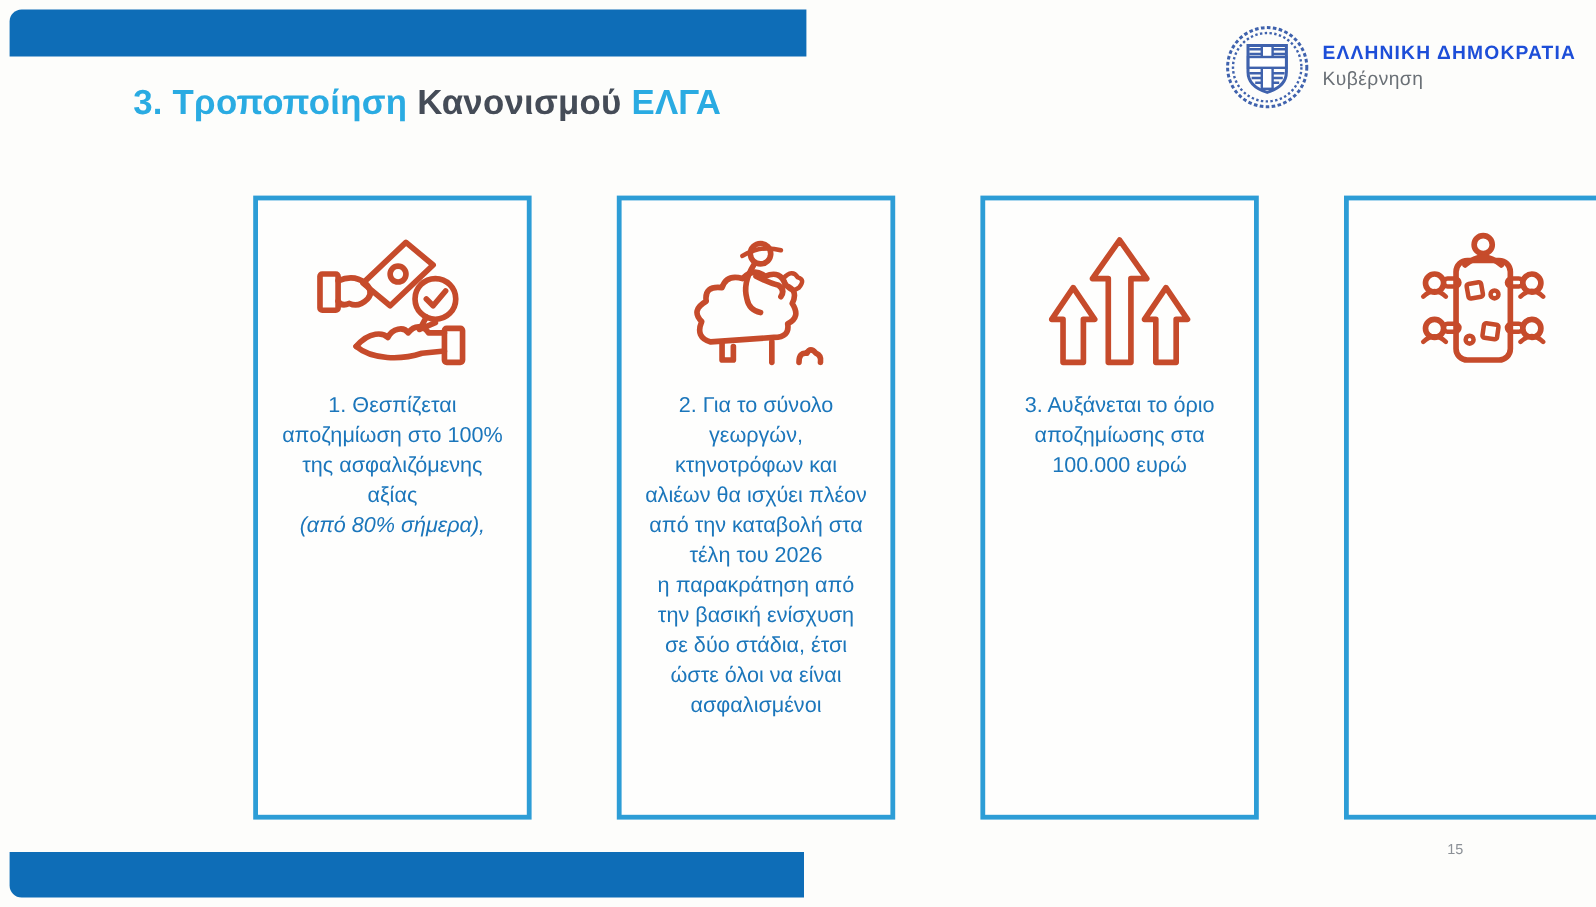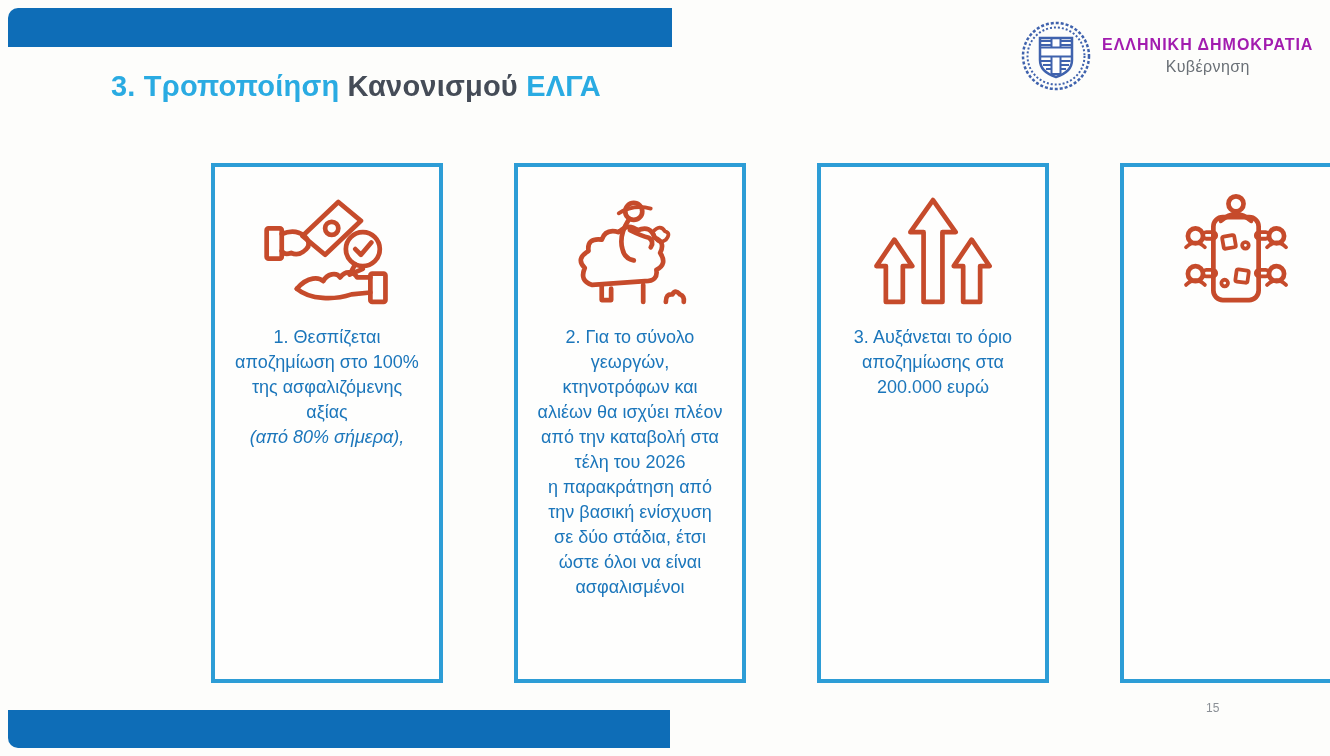--- a/index.html
+++ b/index.html
@@ -23,22 +23,22 @@
     font-size:29px;font-weight:700;letter-spacing:0.2px;white-space:nowrap;margin-left:48px;
   }
   .title-light{color:#2aabe2;}
   .title-dark{color:#454c57;}
   .gov-header{
     position:absolute;left:1018px;top:20px;width:300px;height:72px;
     display:flex;align-items:center;
   }
   .gov-emblem{width:76px;height:76px;flex:0 0 auto;}
   .gov-text{margin-left:8px;}
-  .gov-line1{color:#a21caf;font-weight:700;font-size:16px;letter-spacing:1px;white-space:nowrap;}
-  .gov-line2{color:#6a7076;font-size:16px;letter-spacing:0.4px;margin-top:4px;text-align:center;}
+  .gov-line1{color:#1d4ed8;font-weight:700;font-size:16px;letter-spacing:1px;white-space:nowrap;}
+  .gov-line2{color:#6a7076;font-size:16px;letter-spacing:0.4px;margin-top:4px;}
   .cards-row{
     position:absolute;left:172px;top:163px;width:1141px;height:520px;
     display:flex;justify-content:space-between;padding-left:39px;
   }
   .card{
     box-sizing:border-box;
     width:232px;height:520px;
     border:4px solid #2d9dd6;
     background:#fefefd;
     display:flex;flex-direction:column;align-items:center;
@@ -159,21 +159,21 @@
       <div class="card-icon">
         <svg viewBox="0 0 140 120">
           <path class="ic" d="M60,114 L60,40 L46,40 L70,6 L94,40 L80,40 L80,114 Z"></path>
           <path class="ic" d="M20,114 L20,76 L10,76 L29,48 L48,76 L38,76 L38,114 Z"></path>
           <path class="ic" d="M102,114 L102,76 L92,76 L111,48 L130,76 L120,76 L120,114 Z"></path>
         </svg>
       </div>
       <div class="card-text">
         <div class="card-text-part">3. Αυξάνεται το όριο
 αποζημίωσης στα
-200.000 ευρώ</div>
+100.000 ευρώ</div>
         <div class="card-text-part"></div>
       </div>
     </div>
 
     <div class="card">
       <div class="card-icon">
         <svg viewBox="0 0 140 120">
           <rect class="ic" x="46" y="24" width="48" height="88" rx="10"></rect>
           <rect class="ic-thin" x="56" y="44" width="13" height="13" rx="2" transform="rotate(-10 62 50)"></rect>
           <circle class="ic-thin" cx="80" cy="54" r="3.5"></circle>

